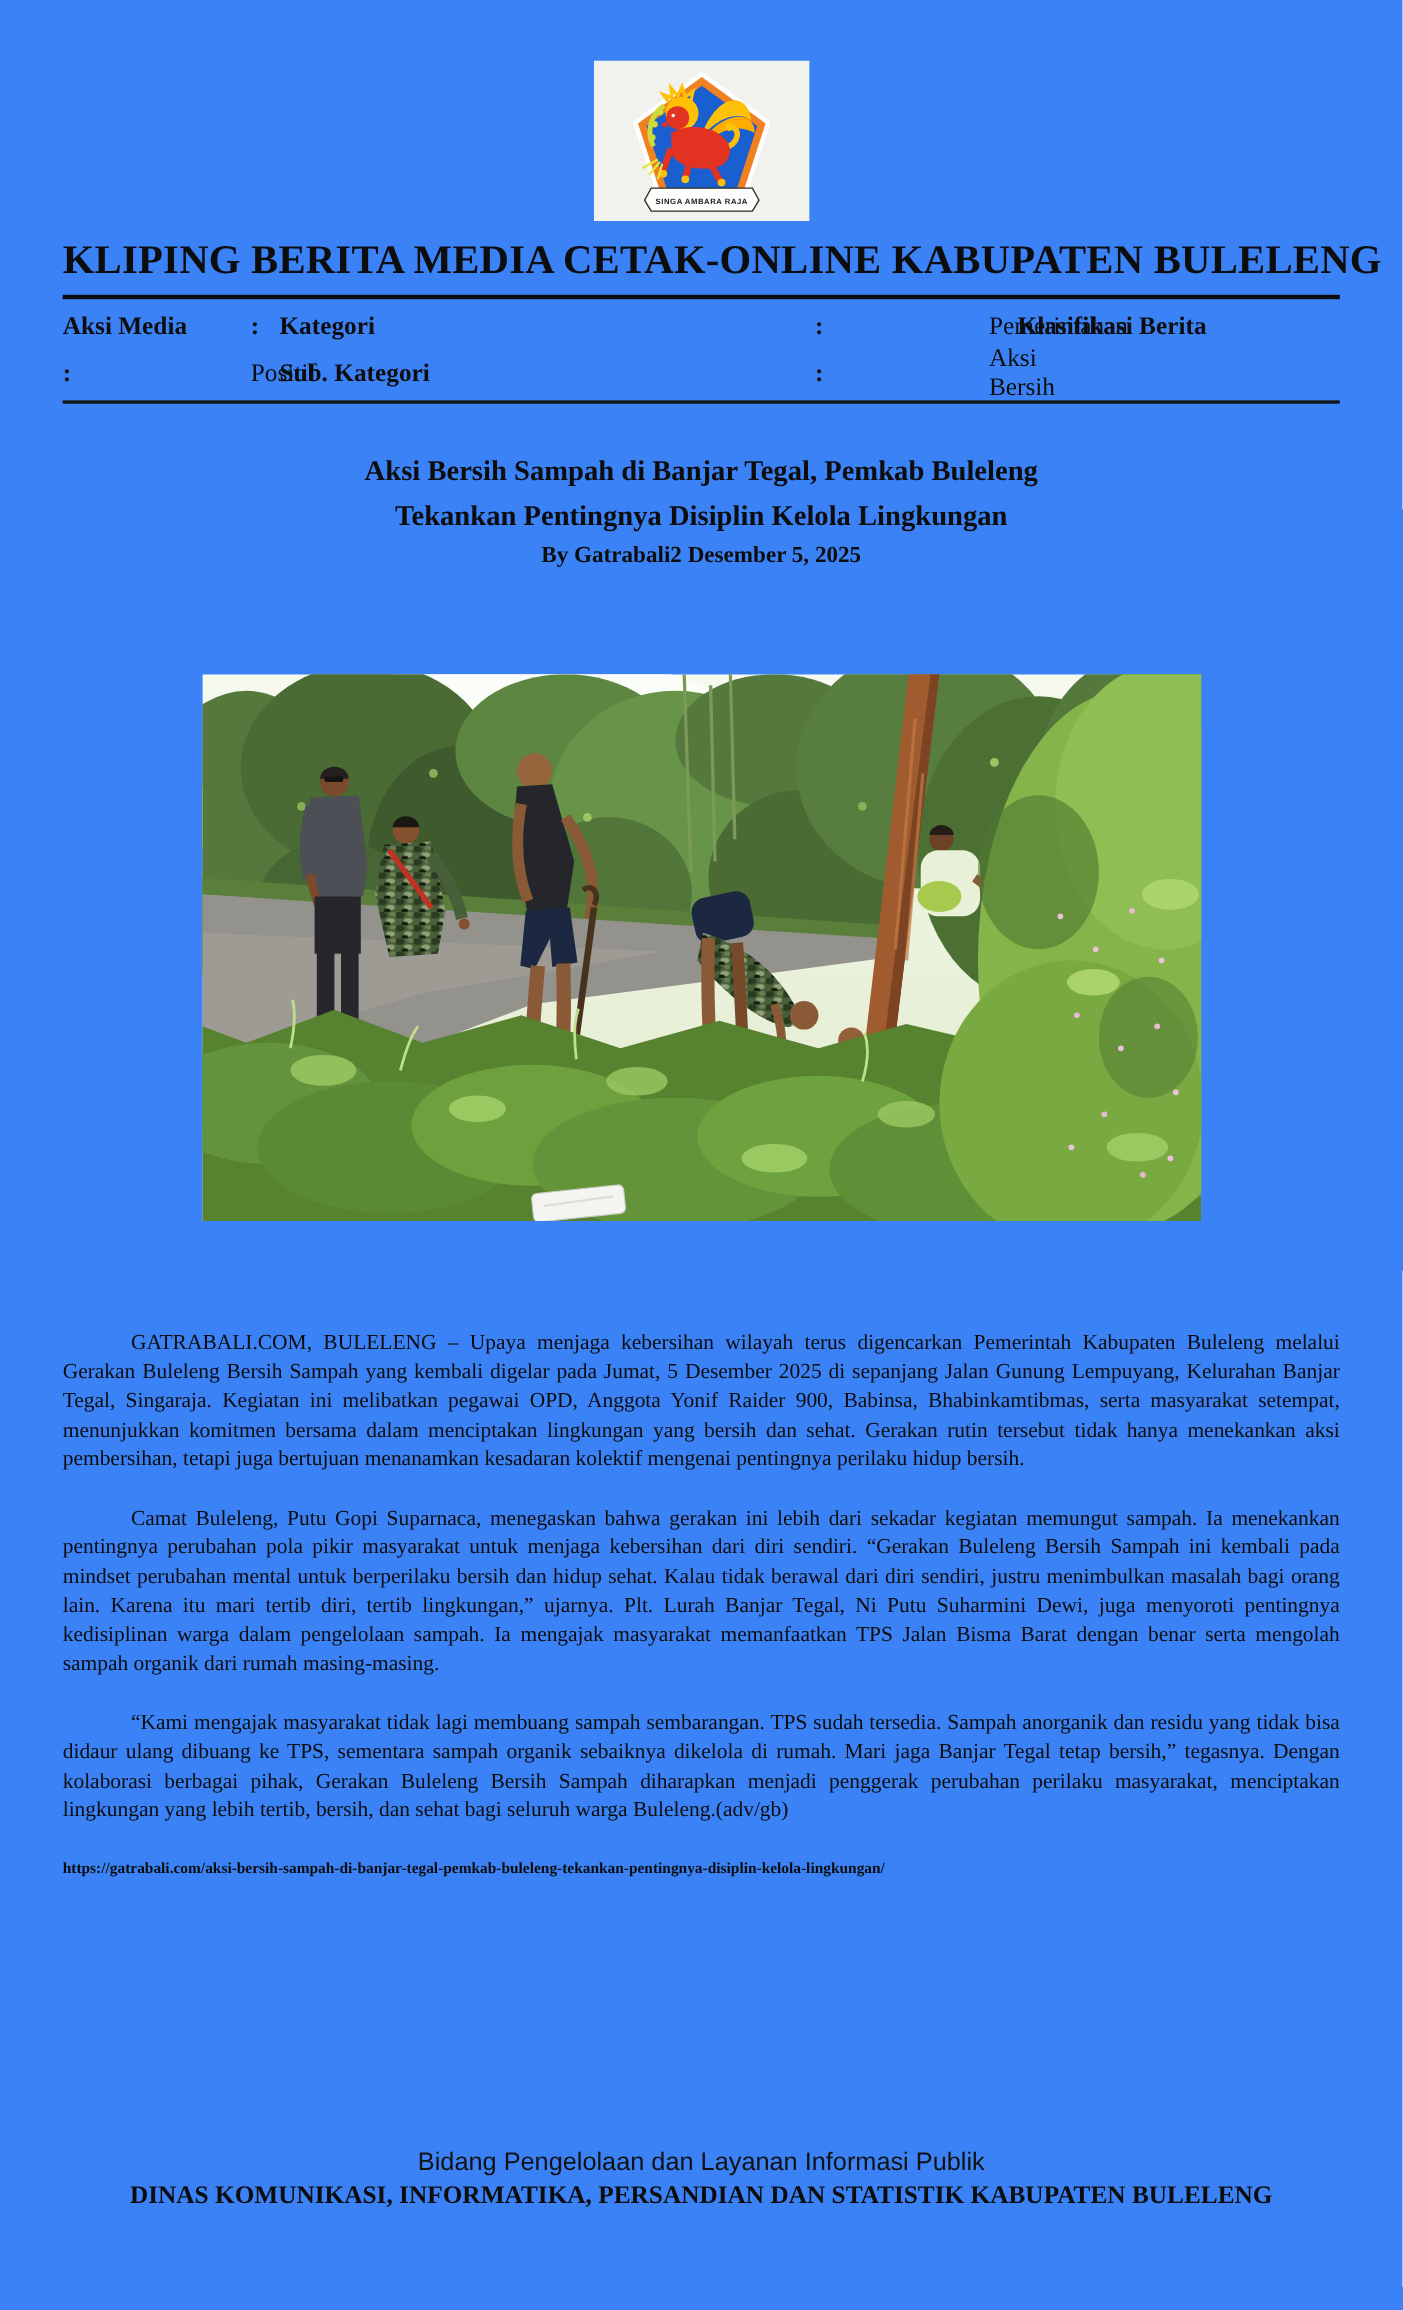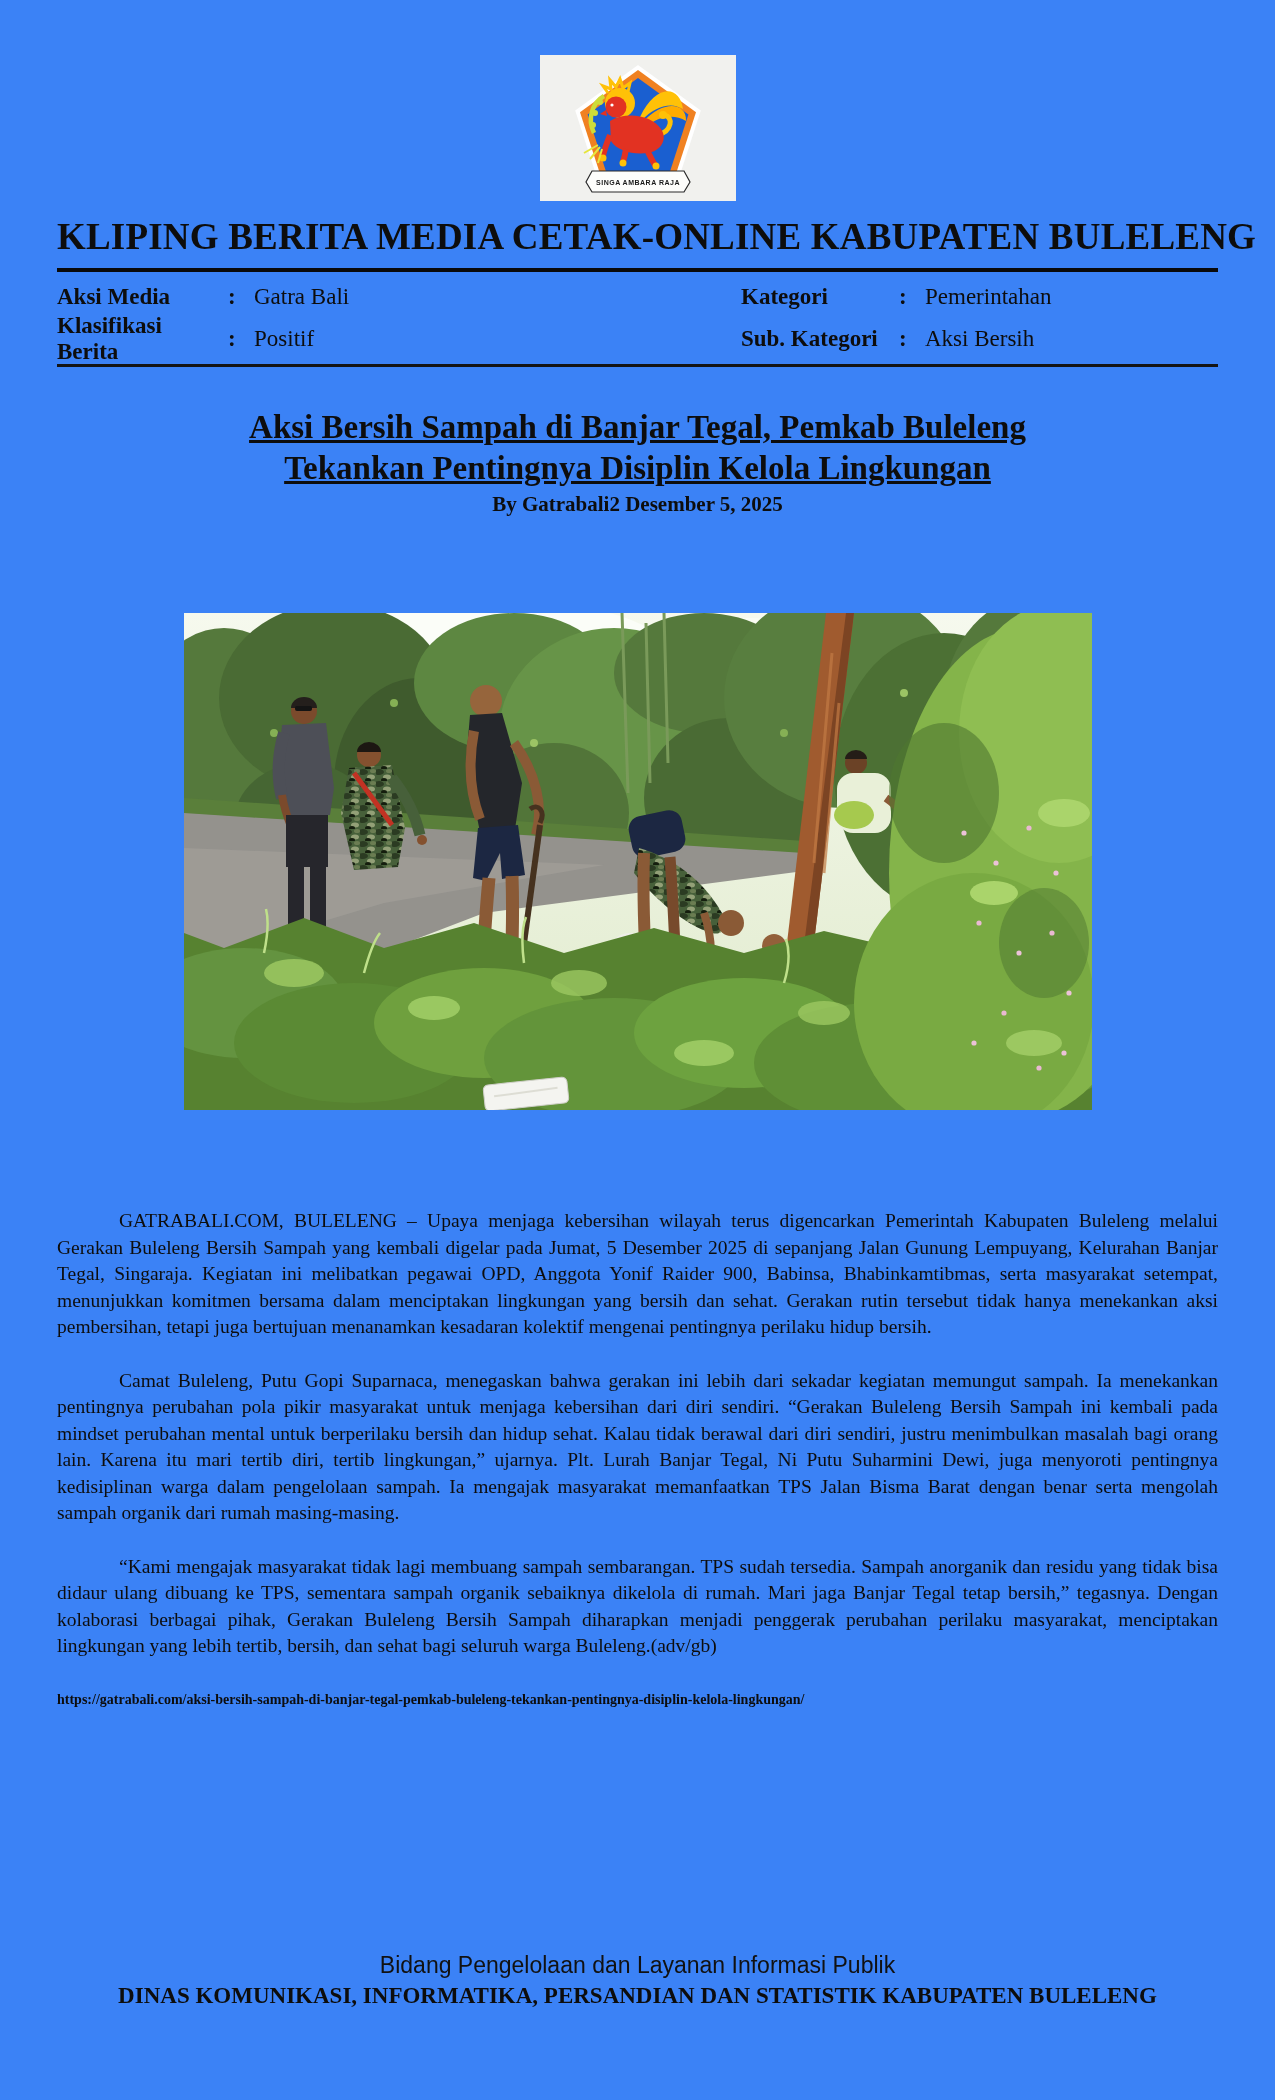--- a/index.html
+++ b/index.html
@@ -39,24 +39,23 @@
     padding: 6px 0;
     font-size: 23px;
   }
   .m-label { font-weight: bold; }
   .m-colon { font-weight: bold; }
   .m-value { font-weight: normal; }
 
   .article-title {
     margin-top: 40px;
     text-align: center;
-    font-size: 33px;
+    font-size: 26px;
     font-weight: bold;
     line-height: 41px;
-    text-decoration: underline;
   }
   .byline {
     margin-top: 3px;
     text-align: center;
     font-size: 21px;
     font-weight: bold;
   }
 
   .photo-wrap { width: 908px; height: 497px; margin: 96px auto 0; }
   .photo-wrap svg { display:block; width:100%; height:100%; }
@@ -140,21 +139,20 @@
       </svg>
     </div>
 
     <div class="header-title">KLIPING BERITA MEDIA CETAK-ONLINE KABUPATEN BULELENG</div>
 
     <div class="rule-thick"></div>
 
     <div class="meta">
       <div class="m-label">Aksi Media</div>
       <div class="m-colon">:</div>
-      <div class="m-value">Gatra Bali</div>
       <div class="m-label">Kategori</div>
       <div class="m-colon">:</div>
       <div class="m-value">Pemerintahan</div>
 
       <div class="m-label">Klasifikasi Berita</div>
       <div class="m-colon">:</div>
       <div class="m-value">Positif</div>
       <div class="m-label">Sub. Kategori</div>
       <div class="m-colon">:</div>
       <div class="m-value">Aksi Bersih</div>

